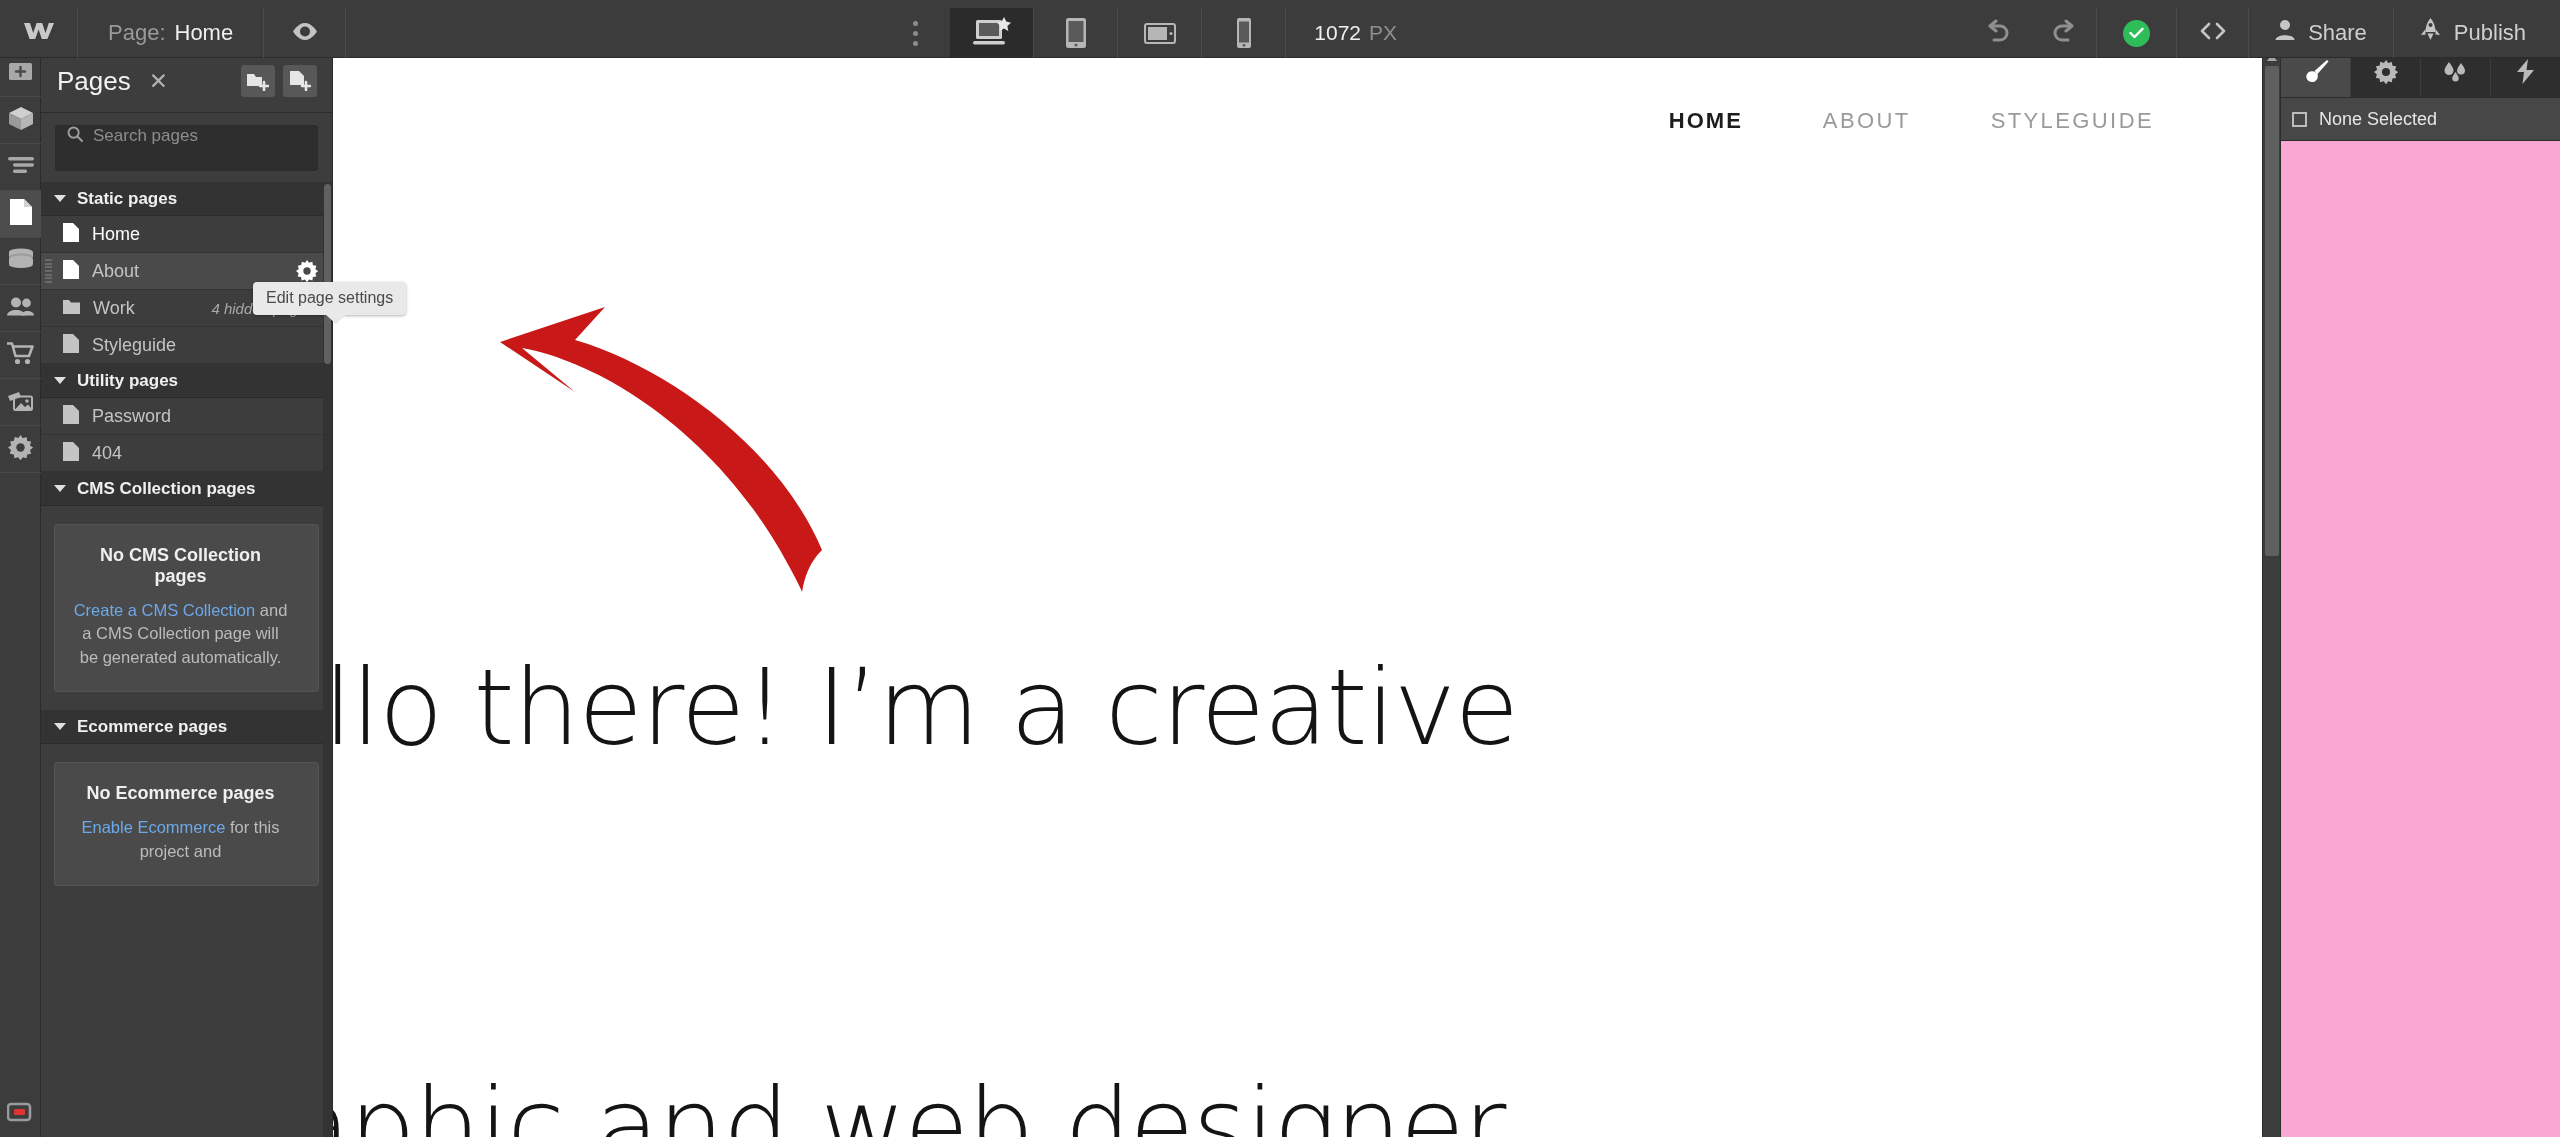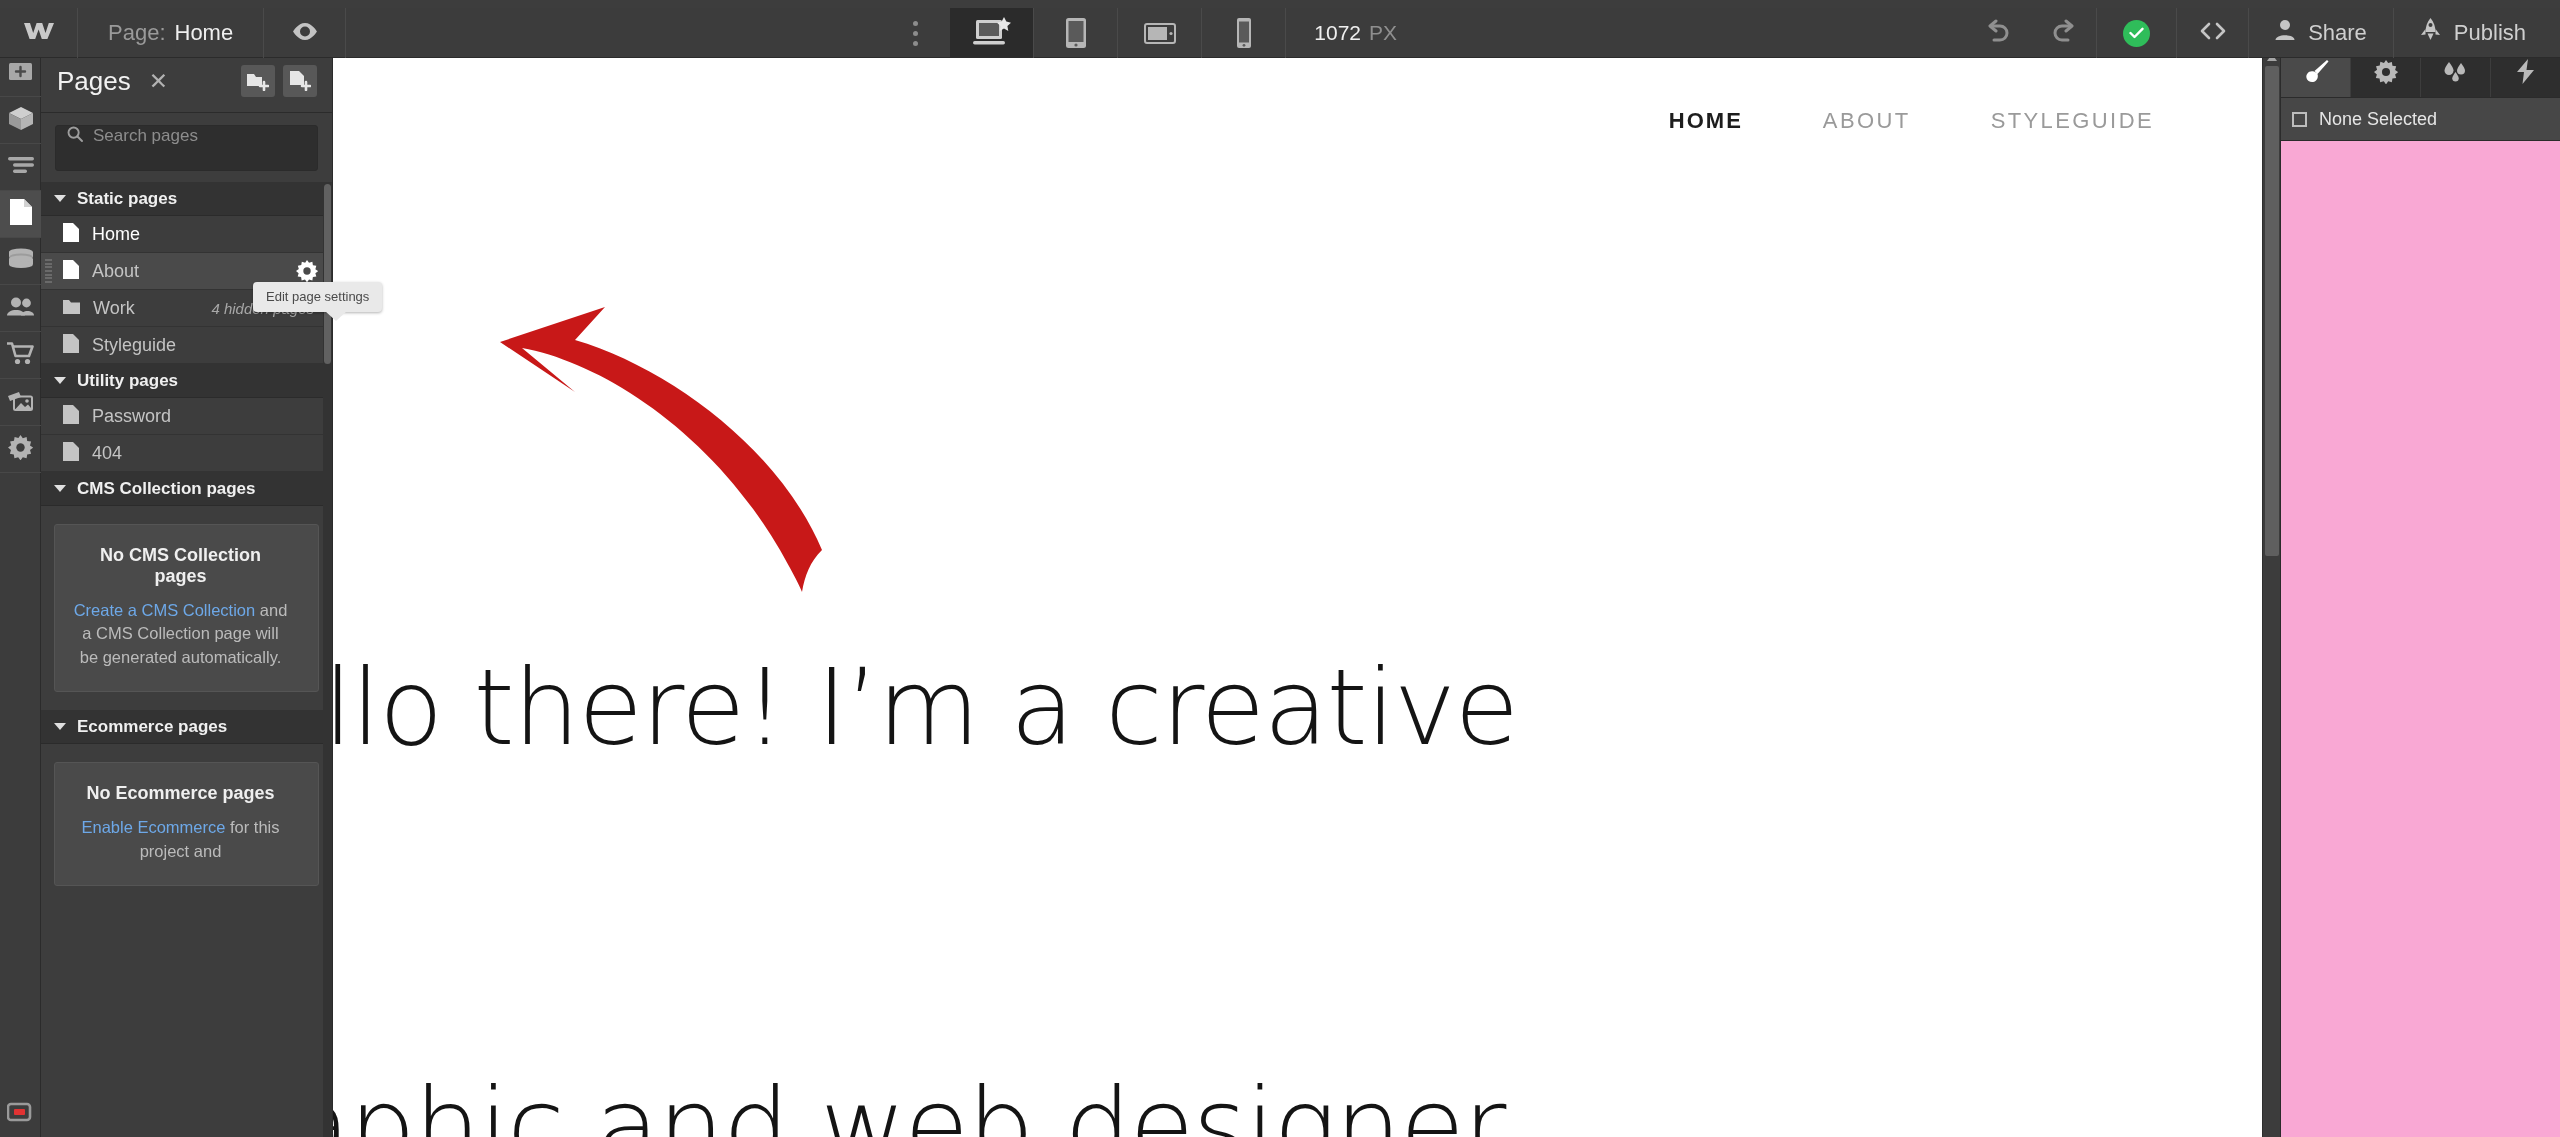--- a/index.html
+++ b/index.html
@@ -225,21 +225,21 @@
     margin: 43px 22px 0 22px; background: #474747; border: 1px solid #525252;
     border-radius: 4px; height: 196px; display: flex; flex-direction: column;
     align-items: center; justify-content: center; gap: 30px; padding: 0 16px;
   }
   .rp-empty .ct { font-size: 17px; color: #cccccc; text-align: center; line-height: 1.45; }
 
   
   .tooltip {
     position: absolute; left: 253px; top: 282px; z-index: 90;
     background: #e9e9e9; border-radius: 4px; padding: 7px 13px 8px 13px;
-    font-size: 13px; color: #4a4a4a; white-space: nowrap;
+    font-size: 16px; color: #4a4a4a; white-space: nowrap;
     box-shadow: 0 1px 3px rgba(0,0,0,.3);
   }
   .tooltip::after {
     content: ""; position: absolute; bottom: -9px; left: 72px;
     width: 0; height: 0; border-left: 11px solid transparent;
     border-right: 11px solid transparent; border-top: 10px solid #e9e9e9;
   }
   .anno-arrow {
     position: absolute; left: 480px; top: 300px; z-index: 95;
     width: 450px; height: 330px; pointer-events: none;

